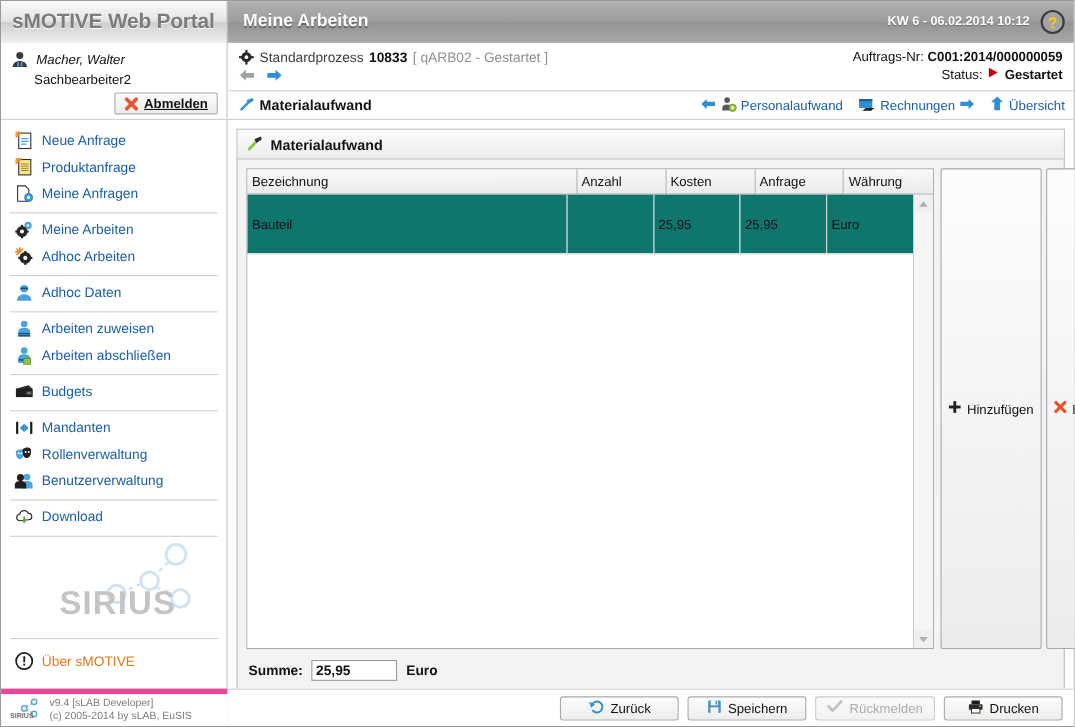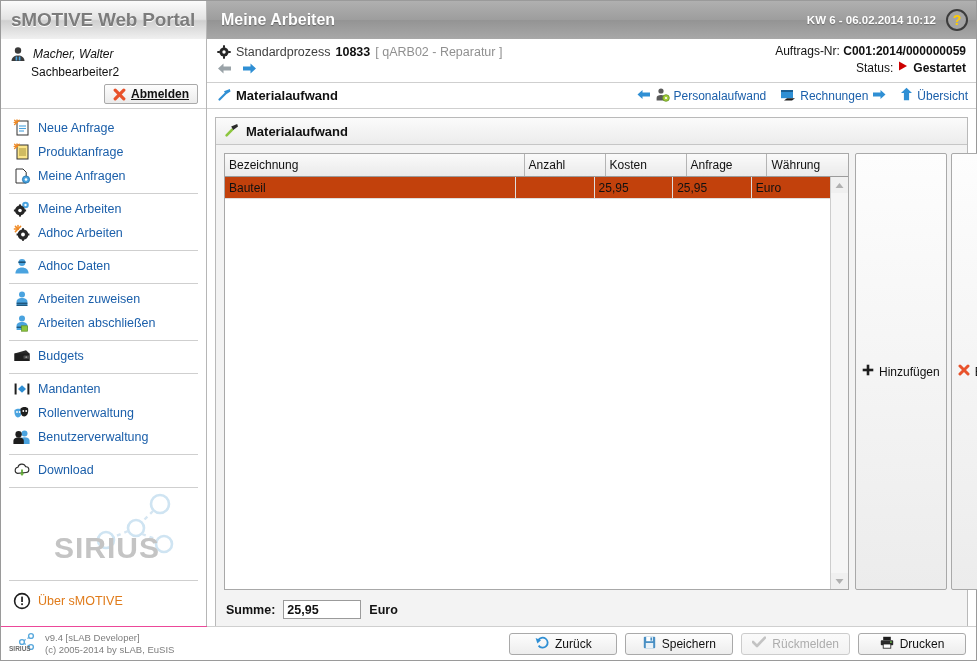--- a/index.html
+++ b/index.html
@@ -77,21 +77,21 @@
   .ico{width:18px;height:18px;flex:0 0 18px;display:block;}
   
   #watermark{
     position:relative;height:92px;margin:0 8px;
     border-bottom:1px solid #cfcfcf;
   }
   #watermark svg{position:absolute;right:6px;top:2px;}
   
   #sidefoot{
     position:absolute;left:0;bottom:0;width:206px;height:34px;
-    border-top:1px solid #ec4899;box-sizing:border-box;
+    border-top:5px solid #ec4899;box-sizing:border-box;
     display:flex;align-items:center;gap:6px;padding-left:8px;
     background:#ffffff;
   }
   #sidefoot .vtext{font-size:9.5px;color:#7d7d7d;line-height:12px;}
   
   #main{
     position:absolute;left:206px;top:38px;right:0;bottom:0;
     background:#ffffff;box-sizing:border-box;
   }
   #proc-head{
@@ -137,21 +137,21 @@
   }
   table.grid{border-collapse:collapse;width:100%;table-layout:fixed;font-size:12px;}
   table.grid th{
     background:linear-gradient(to bottom,#fafafa,#eaeaea);
     border-right:1px solid #b4b4b4;border-bottom:1px solid #9b9b9b;
     font-weight:normal;text-align:left;padding:2px 4px;height:18px;color:#111;
   }
   table.grid th:last-child{border-right:none;}
   table.grid td{
     border-right:1px solid #dedede;border-bottom:1px solid #dedede;
-    padding:2px 4px;height:17px;color:#111;background:#c2410c;
+    padding:18px 4px;height:17px;color:#111;background:#0f766e;
   }
   table.grid td:last-child{border-right:none;}
   #grid-scrollrow{display:flex;flex:1;min-height:0;}
   #grid-rows{flex:1;min-width:0;background:#ffffff;}
   .vscroll{
     width:17px;flex:0 0 17px;background:#f0f0f0;
     border-left:1px solid #cdcdcd;
     display:flex;flex-direction:column;justify-content:space-between;
   }
   .vscroll .sb-btn{
@@ -505,21 +505,21 @@
             <g fill="#262626">
               <rect x="6" y="0.3" width="2" height="2.6"></rect>
                 <rect x="6" y="11.1" width="2" height="2.6"></rect>
               <rect x="0.3" y="6" width="2.6" height="2"></rect>
                 <rect x="11.1" y="6" width="2.6" height="2"></rect>
             </g>
           </svg>
         </span>
         <span class="pname">Standardprozess</span>
         <span class="pnum">10833</span>
-        <span class="pcode">[ qARB02 - Reparatur ]</span>
+        <span class="pcode">[ qARB02 - Gestartet ]</span>
       </div>
       <div class="arrows">
         <span style="cursor:pointer">
           <svg width="16" height="13" viewBox="0 0 16 13">
             <path d="M6.5 1.5 L1 6.5 L6.5 11.5 L6.5 8.6 L14 8.6 L14 4.4 L6.5 4.4 Z" fill="#9aa3a8"></path>
           </svg>
         </span>
         <span style="cursor:pointer">
           <svg width="16" height="13" viewBox="0 0 16 13">
             <path d="M9.5 1.5 L15 6.5 L9.5 11.5 L9.5 8.6 L2 8.6 L2 4.4 L9.5 4.4 Z" fill="#2f8fd4"></path>

